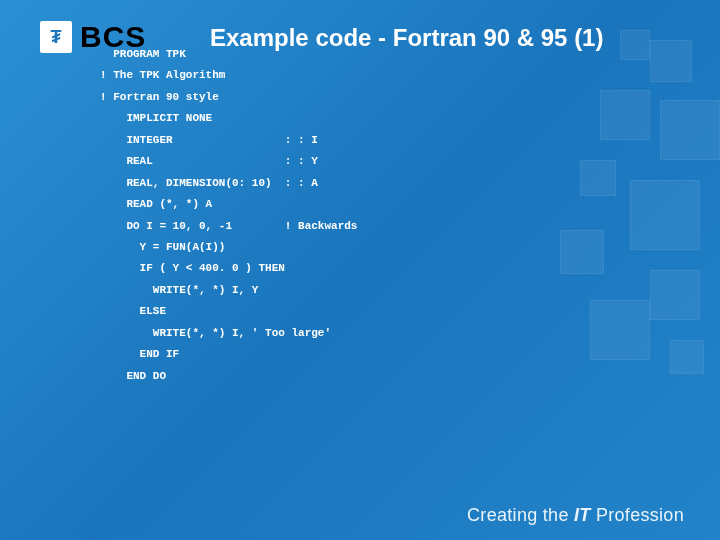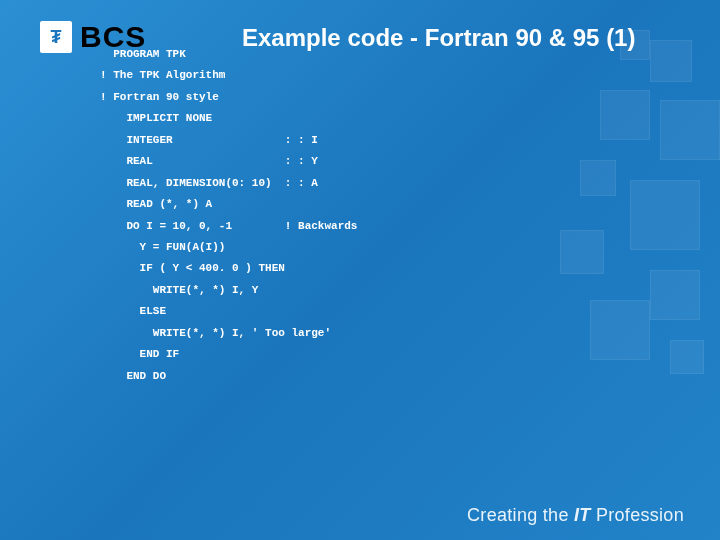--- a/index.html
+++ b/index.html
@@ -47,21 +47,20 @@
     color: #000000;
   }
   .title {
     position: absolute;
     top: 24px;
     left: 210px;
     right: 20px;
     font-size: 24px;
     font-weight: 700;
     color: #ffffff;
-    margin-left: 32px;
   }
   .code {
     position: absolute;
     left: 100px;
     top: 44px;
     right: 40px;
     font-family: "Courier New", Courier, monospace;
     font-size: 11px;
     font-weight: 700;
     line-height: 1.95;

